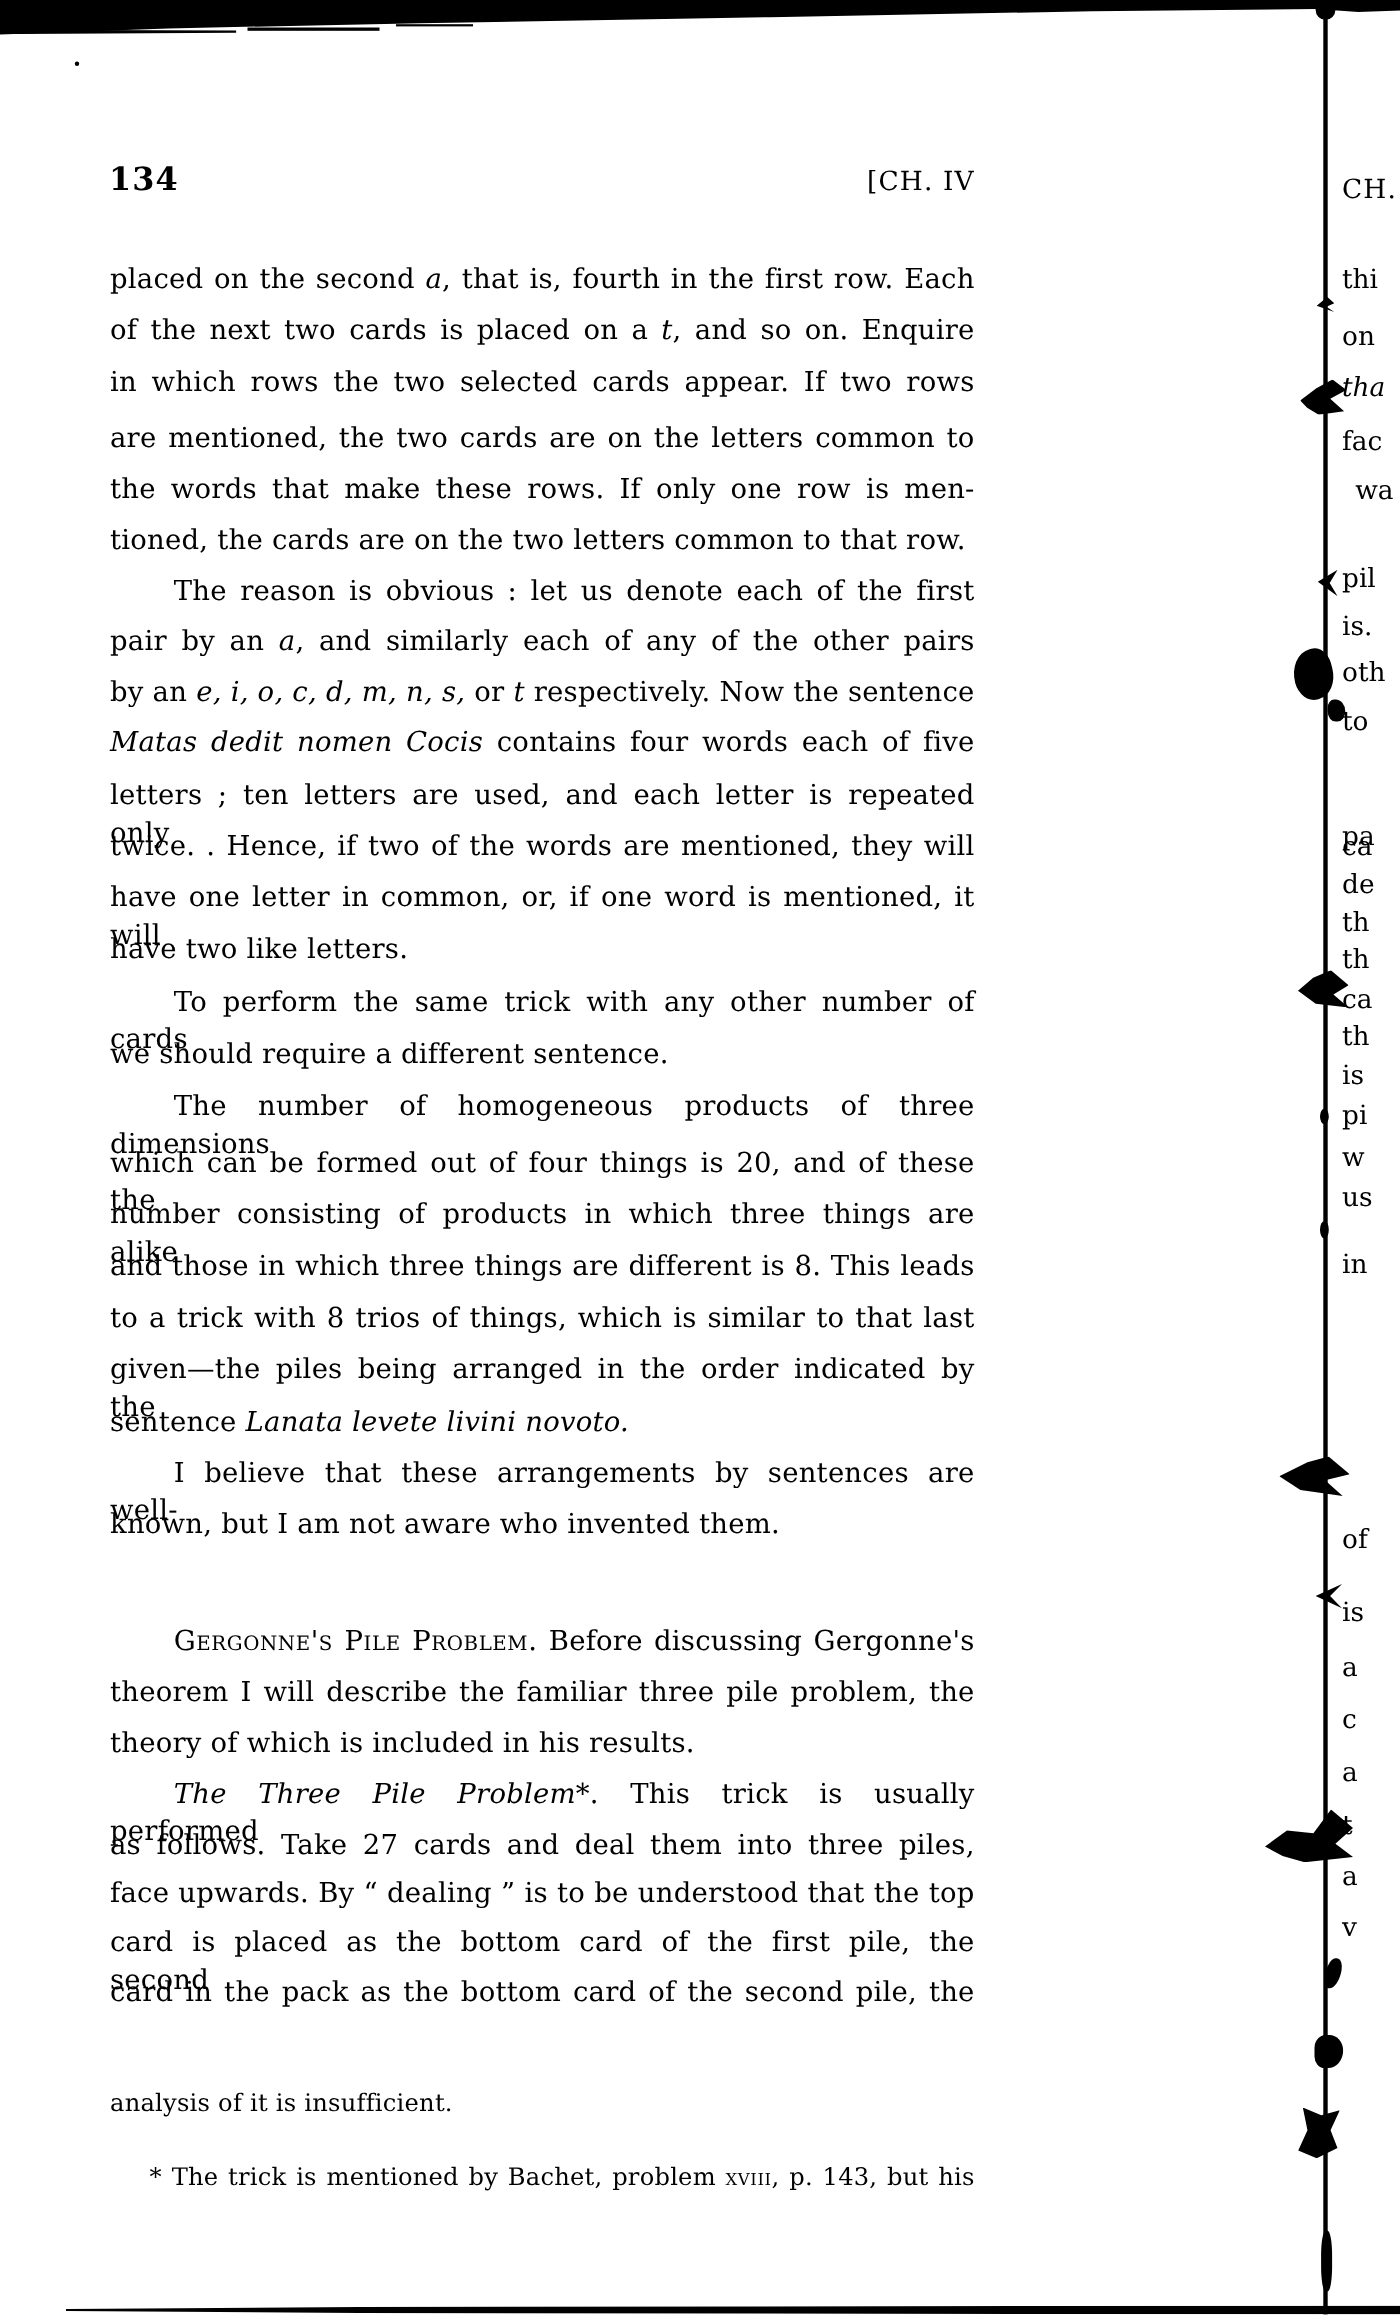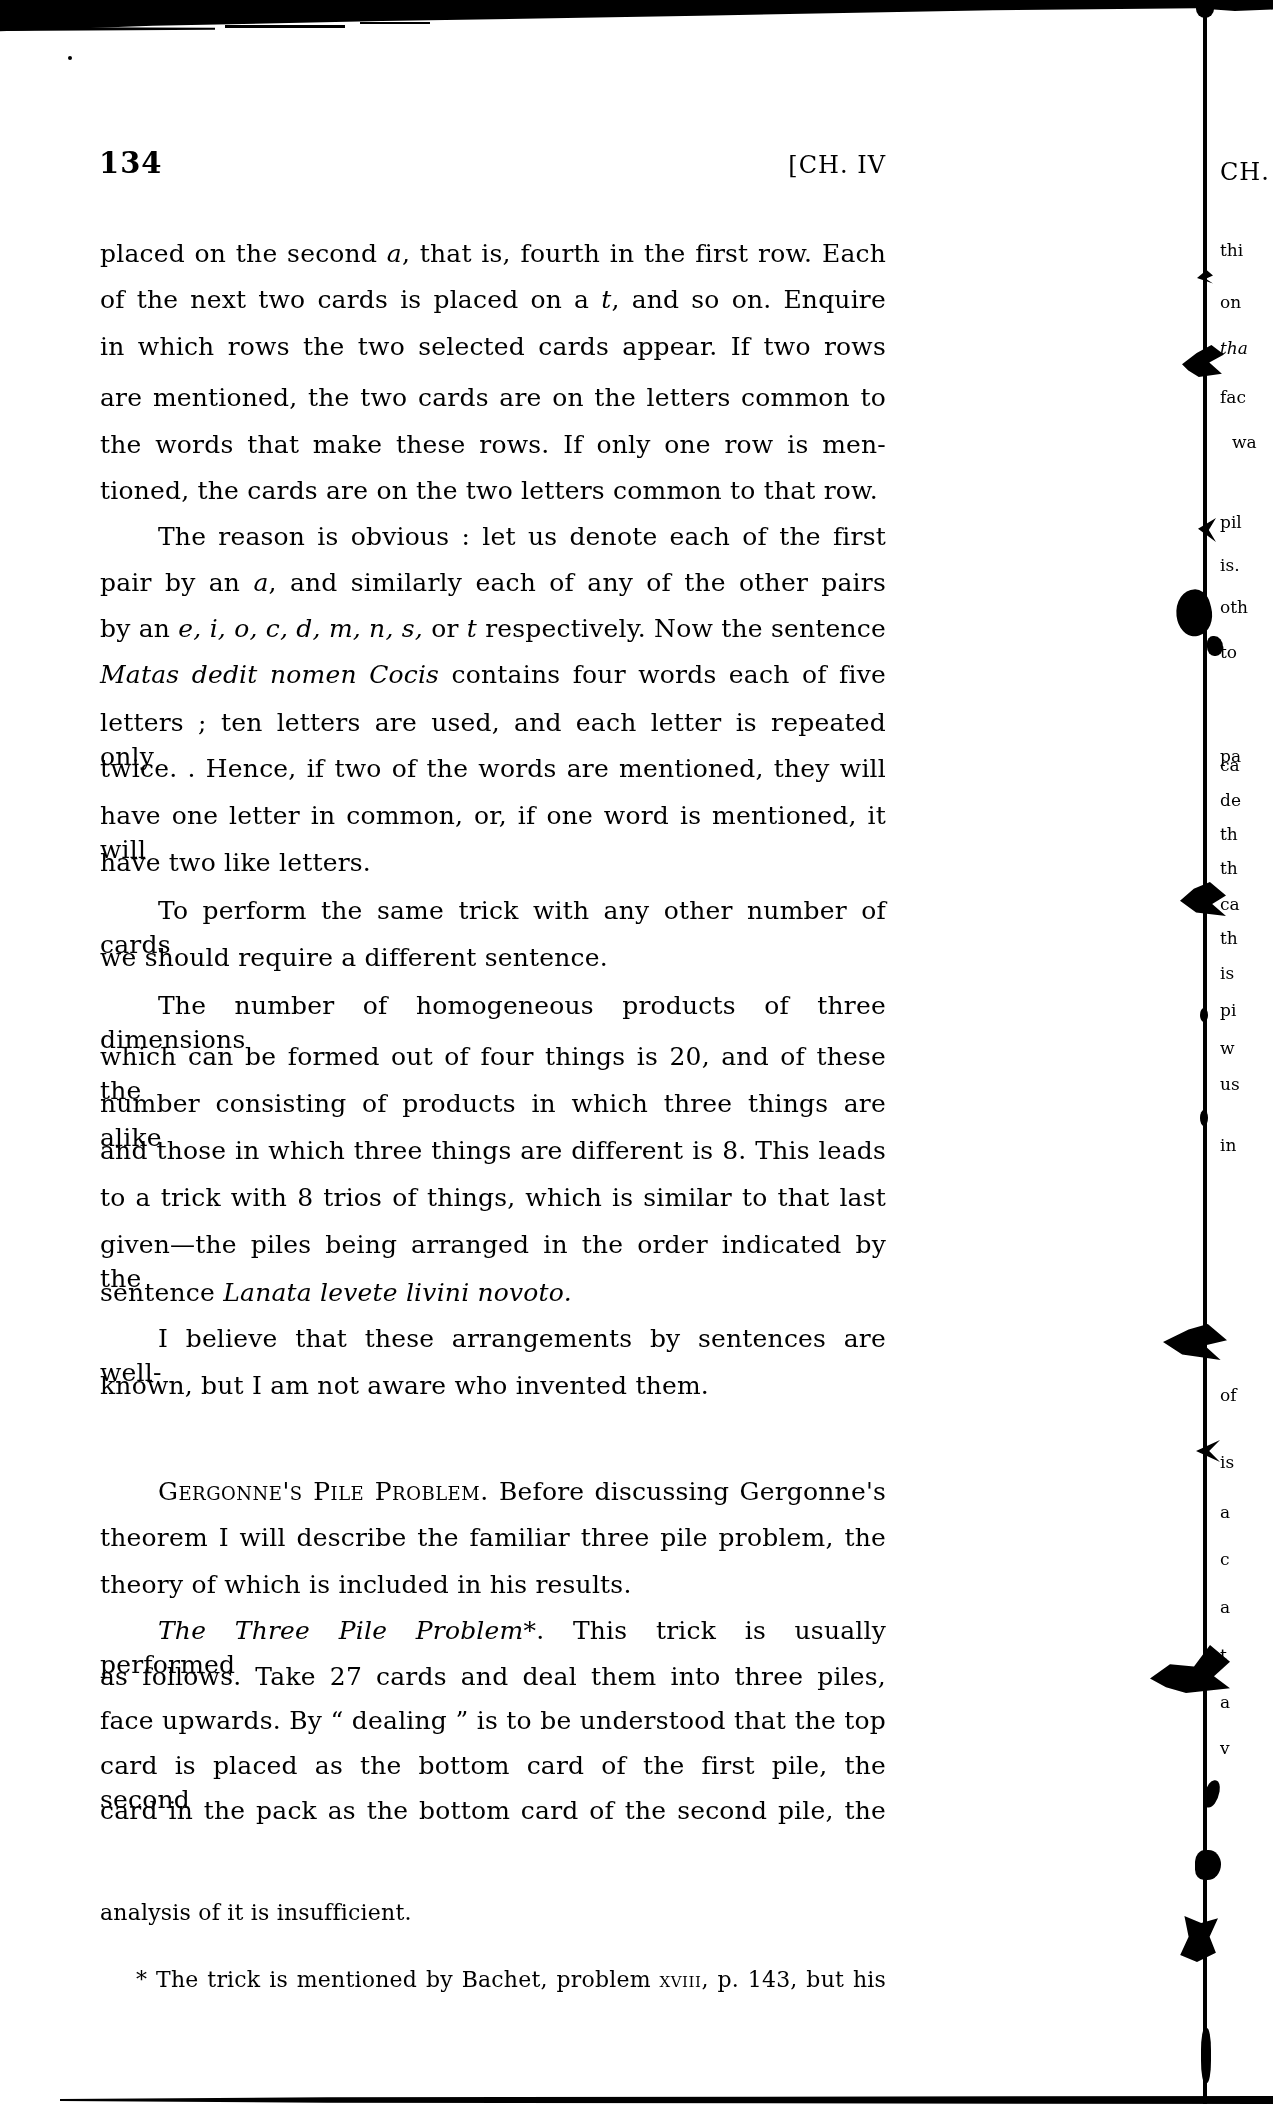--- a/index.html
+++ b/index.html
@@ -21,21 +21,21 @@
   .runtitle{position:absolute;left:172px;top:151px;width:710px;font-size:24px;letter-spacing:1px;
     text-align:justify;text-align-last:justify;white-space:normal;}
   .chmark{position:absolute;left:770px;top:151px;width:116px;font-size:24px;text-align:right;letter-spacing:1px;}
   
   .ln{position:absolute;left:100px;width:786px;font-size:25px;line-height:34px;
     text-align:justify;text-align-last:justify;letter-spacing:0.2px;}
   .ln.last{text-align-last:left;}
   .ln.fn{font-size:22px;line-height:30px;}
   .sc{font-variant:small-caps;letter-spacing:0.5px;}
   
-  .frag{position:absolute;left:1220px;font-size:17px;white-space:nowrap;}
+  .frag{position:absolute;left:1220px;font-size:24px;white-space:nowrap;}
   .frag-ch{font-size:24px;letter-spacing:1px;}
 </style>
 </head>
 <body>
 
 <div class="page">
 
   <div class="topwedge"></div>
   <div class="streak" style="left:0;top:27px;width:215px;height:4px;clip-path:polygon(0 0,100% 20%,100% 70%,0 100%);"></div>
   <div class="streak" style="left:225px;top:25px;width:120px;height:3px;"></div>

